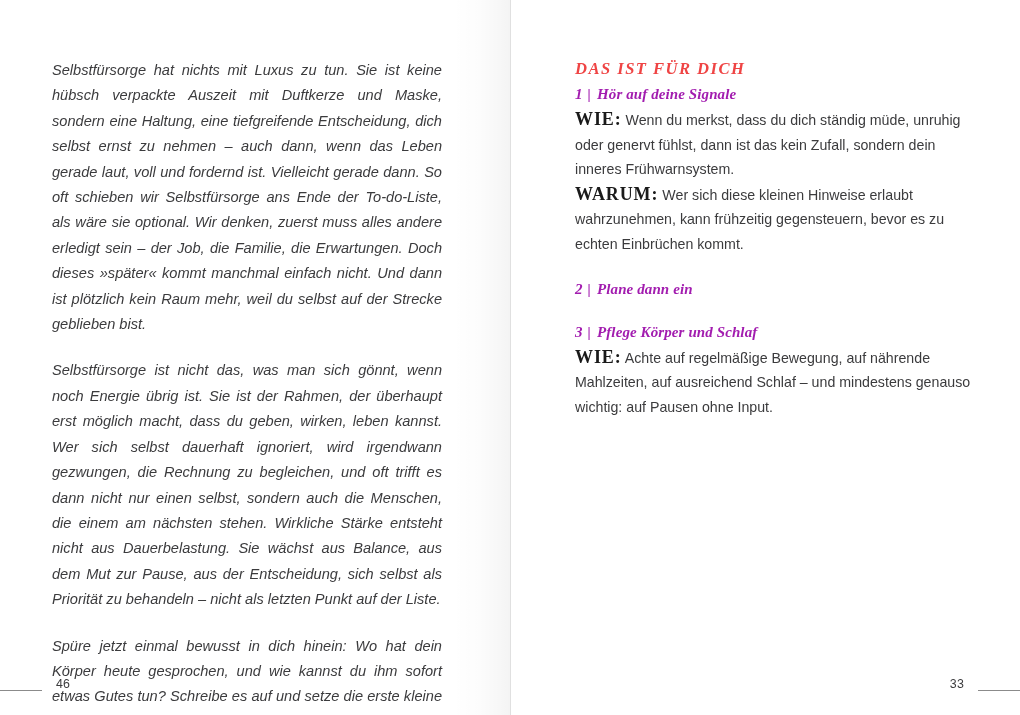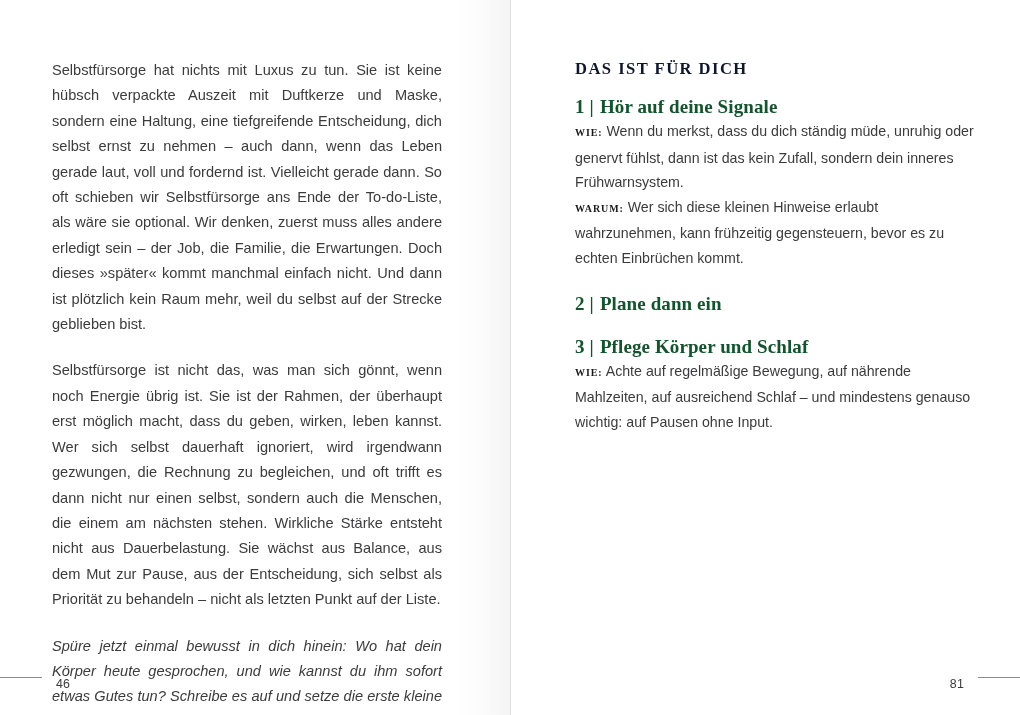--- a/index.html
+++ b/index.html
@@ -67,83 +67,86 @@
   }
   .body-par {
     margin: 0 0 21px 0;
     font-family: "Liberation Sans", sans-serif;
     font-size: 14.6px;
     line-height: 25.4px;
     color: #3b3b3d;
     text-align: justify;
     text-justify: inter-word;
     hyphens: manual;
+    font-style: italic;
   }
   .body-par:last-child { margin-bottom: 0; }
   .body-par.italic {
     font-style: italic;
     margin-top: 5px;
   }
 
   
   .col-right {
     position: absolute;
     left: 64px;
     top: 58px;
     width: 400px;
   }
   .section-title {
-    margin: 0 0 16px 0;
+    margin: 0 0 4px 0;
     font-family: "Liberation Serif", serif;
     font-weight: bold;
     font-size: 16.6px;
     letter-spacing: 1.45px;
-    color: #0f172a;
+    color: #ef4444;
     line-height: 22px;
+    font-style: italic;
   }
   .tip-block {
     margin: 0 0 22px 0;
   }
   .tip-block:last-child { margin-bottom: 0; }
   .tip-head {
     margin: 0 0 2px 0;
     font-family: "Liberation Serif", serif;
     font-weight: bold;
-    font-size: 19px;
-    color: #14532d;
+    font-size: 15px;
+    color: #a21caf;
     line-height: 21px;
     letter-spacing: 0.1px;
+    font-style: italic;
   }
   .tip-head .tip-num { margin-right: 2px; }
   .tip-head .tip-sep {
     margin: 0 6px 0 3px;
     font-weight: bold;
   }
   .tip-line {
     margin: 0;
     font-family: "Liberation Sans", sans-serif;
     font-size: 14.2px;
     line-height: 24.6px;
     color: #3b3b3d;
     text-align: left;
   }
   .lbl {
     font-family: "Liberation Serif", serif;
     font-weight: bold;
-    font-size: 10px;
+    font-size: 18px;
     letter-spacing: 0.9px;
     color: #1a1a1a;
   }
 
   
   .folio {
     position: absolute;
     bottom: 24px;
     display: flex;
-    align-items: flex-start;
+    align-items: flex-end;
     font-family: "Liberation Sans", sans-serif;
     font-size: 12.4px;
     color: #3b3b3d;
     letter-spacing: 0.2px;
   }
   .folio-left {
     left: 0;
   }
   .folio-right {
     right: 0;
@@ -210,18 +213,18 @@
         </p>
         <p class="tip-line">
           <span class="lbl">WIE</span><span class="lbl">:</span>
           <span>Achte auf regelmäßige Bewegung, auf nährende Mahlzeiten, auf ausreichend Schlaf – und mindestens genauso wichtig: auf Pausen ohne Input.</span>
         </p>
       </div>
 
     </div>
 
     <div class="folio folio-right">
-      <span>81</span>
+      <span>33</span>
       <span class="folio-rule"></span>
     </div>
   </div>
 
 </div>
 
 </body></html>

